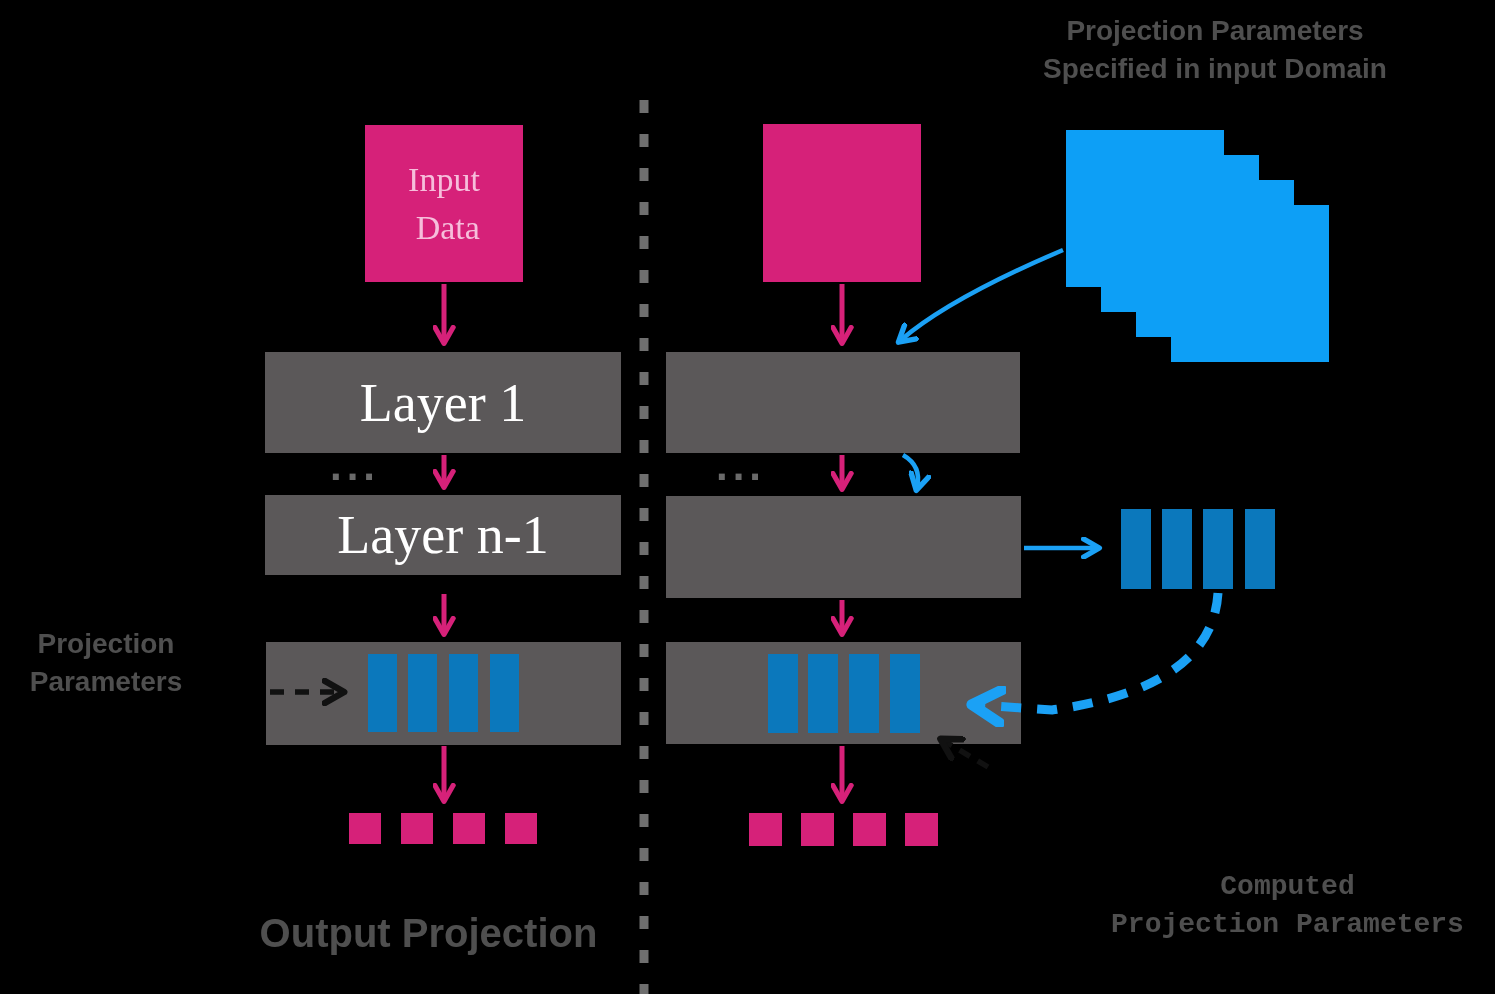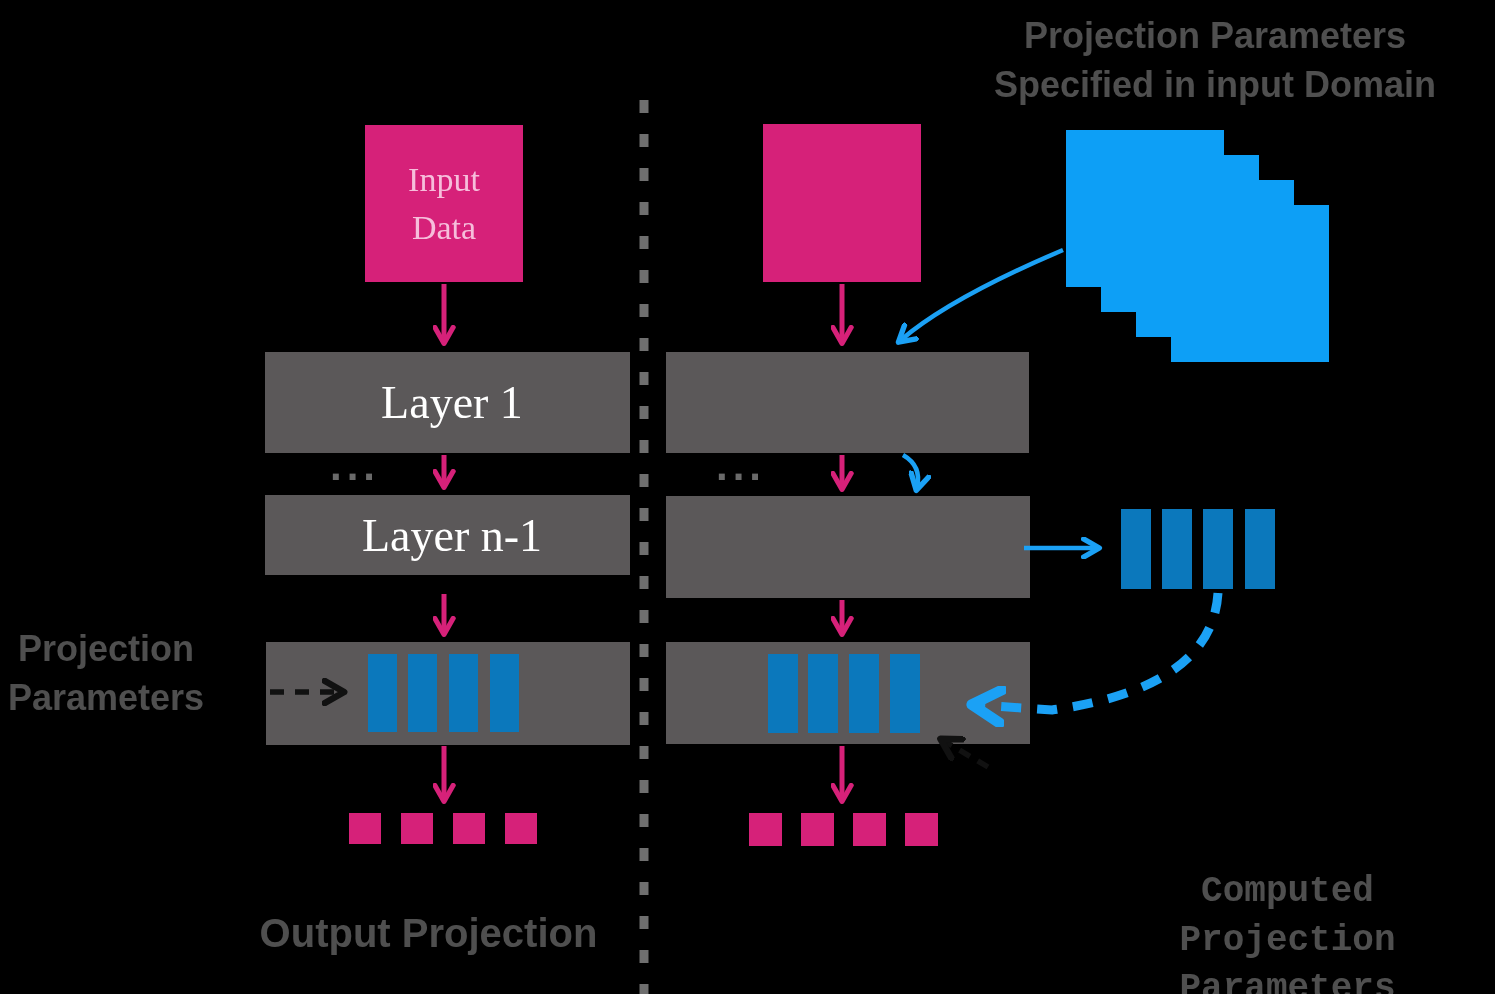--- a/index.html
+++ b/index.html
@@ -2,48 +2,48 @@
 <html><head>
 <meta charset="utf-8">
 <style>
   html,body{margin:0;padding:0;background:#000;}
   #canvas{
     position:relative;width:1495px;height:994px;background:#000;overflow:hidden;
     font-family:"Liberation Sans", sans-serif;
   }
   .node-box{
     position:absolute;background:#5b5859;display:flex;align-items:center;justify-content:center;
-    color:#ffffff;font-family:"Liberation Serif", serif;font-size:46px;padding-left:9px;
+    color:#ffffff;font-family:"Liberation Serif", serif;font-size:54px;
   }
   .input-box{
     position:absolute;background:#d62179;display:flex;align-items:center;justify-content:center;
     color:#f6bedb;font-family:"Liberation Serif", serif;font-size:34px;line-height:1.4;
     text-align:center;white-space:pre-line;
   }
   .gray-label{
-    position:absolute;color:#4f4f4f;font-size:36px;font-weight:bold;line-height:1.35;
+    position:absolute;color:#4f4f4f;font-size:28px;font-weight:bold;line-height:1.35;
     text-align:center;white-space:pre-line;
   }
   .ellipsis{
     position:absolute;color:#6a6a6a;font-size:42px;font-weight:bold;letter-spacing:5px;
   }
   .bar{position:absolute;background:#0b78bc;}
   .msq{position:absolute;background:#d62179;}
   .stack-sq{position:absolute;background:#0d9ff6;}
   svg.overlay{position:absolute;left:0;top:0;pointer-events:none;}
 </style>
 </head>
 <body>
 
 <div id="canvas">
 
   <div class="gray-label" style="left:950px;top:12px;width:530px;">Projection Parameters
 Specified in input Domain</div>
 
-  <div class="input-box" style="left:365px;top:125px;width:158px;height:157px;">Input
+  <div class="input-box" style="left:365px;top:125px;width:158px;height:157px;text-align:right;">Input
 Data</div>
 
   <div class="node-box" style="left:265px;top:352px;width:356px;height:101px;">
     <span>Layer 1</span>
   </div>
 
   <div class="ellipsis" style="left:330px;top:442px;">...</div>
 
   <div class="node-box" style="left:265px;top:495px;width:356px;height:80px;">
     <span>Layer n-1</span>

